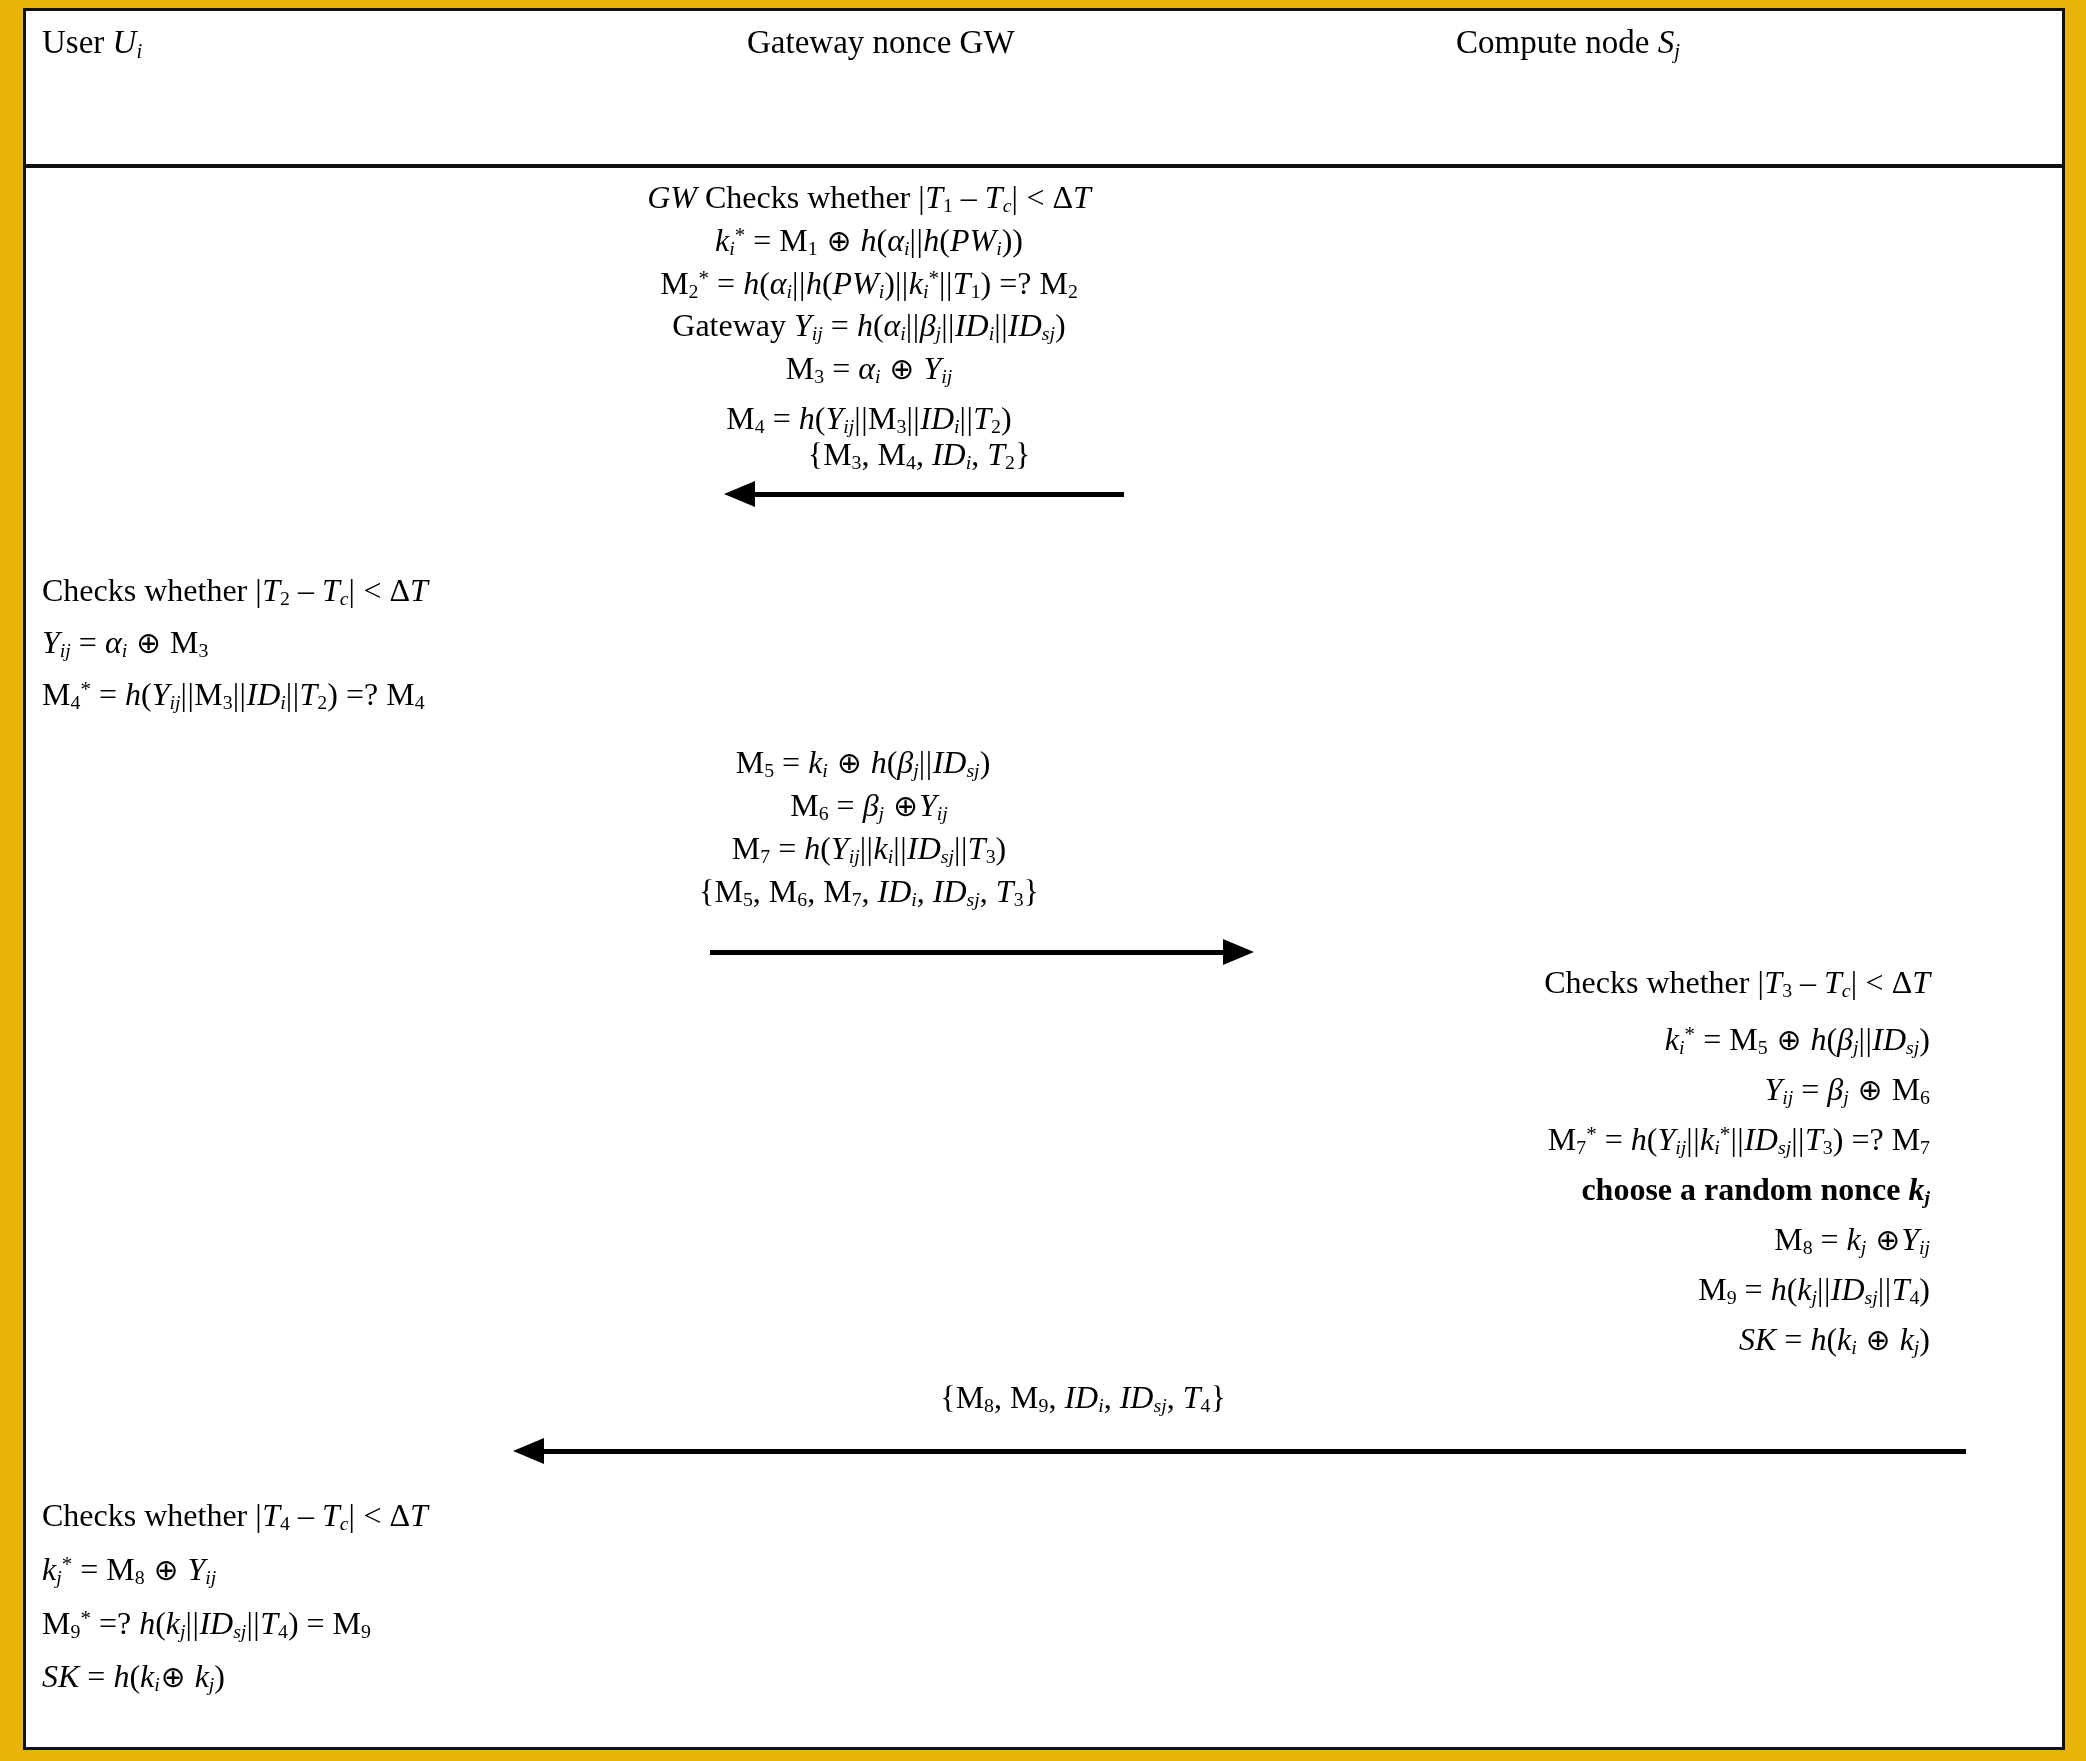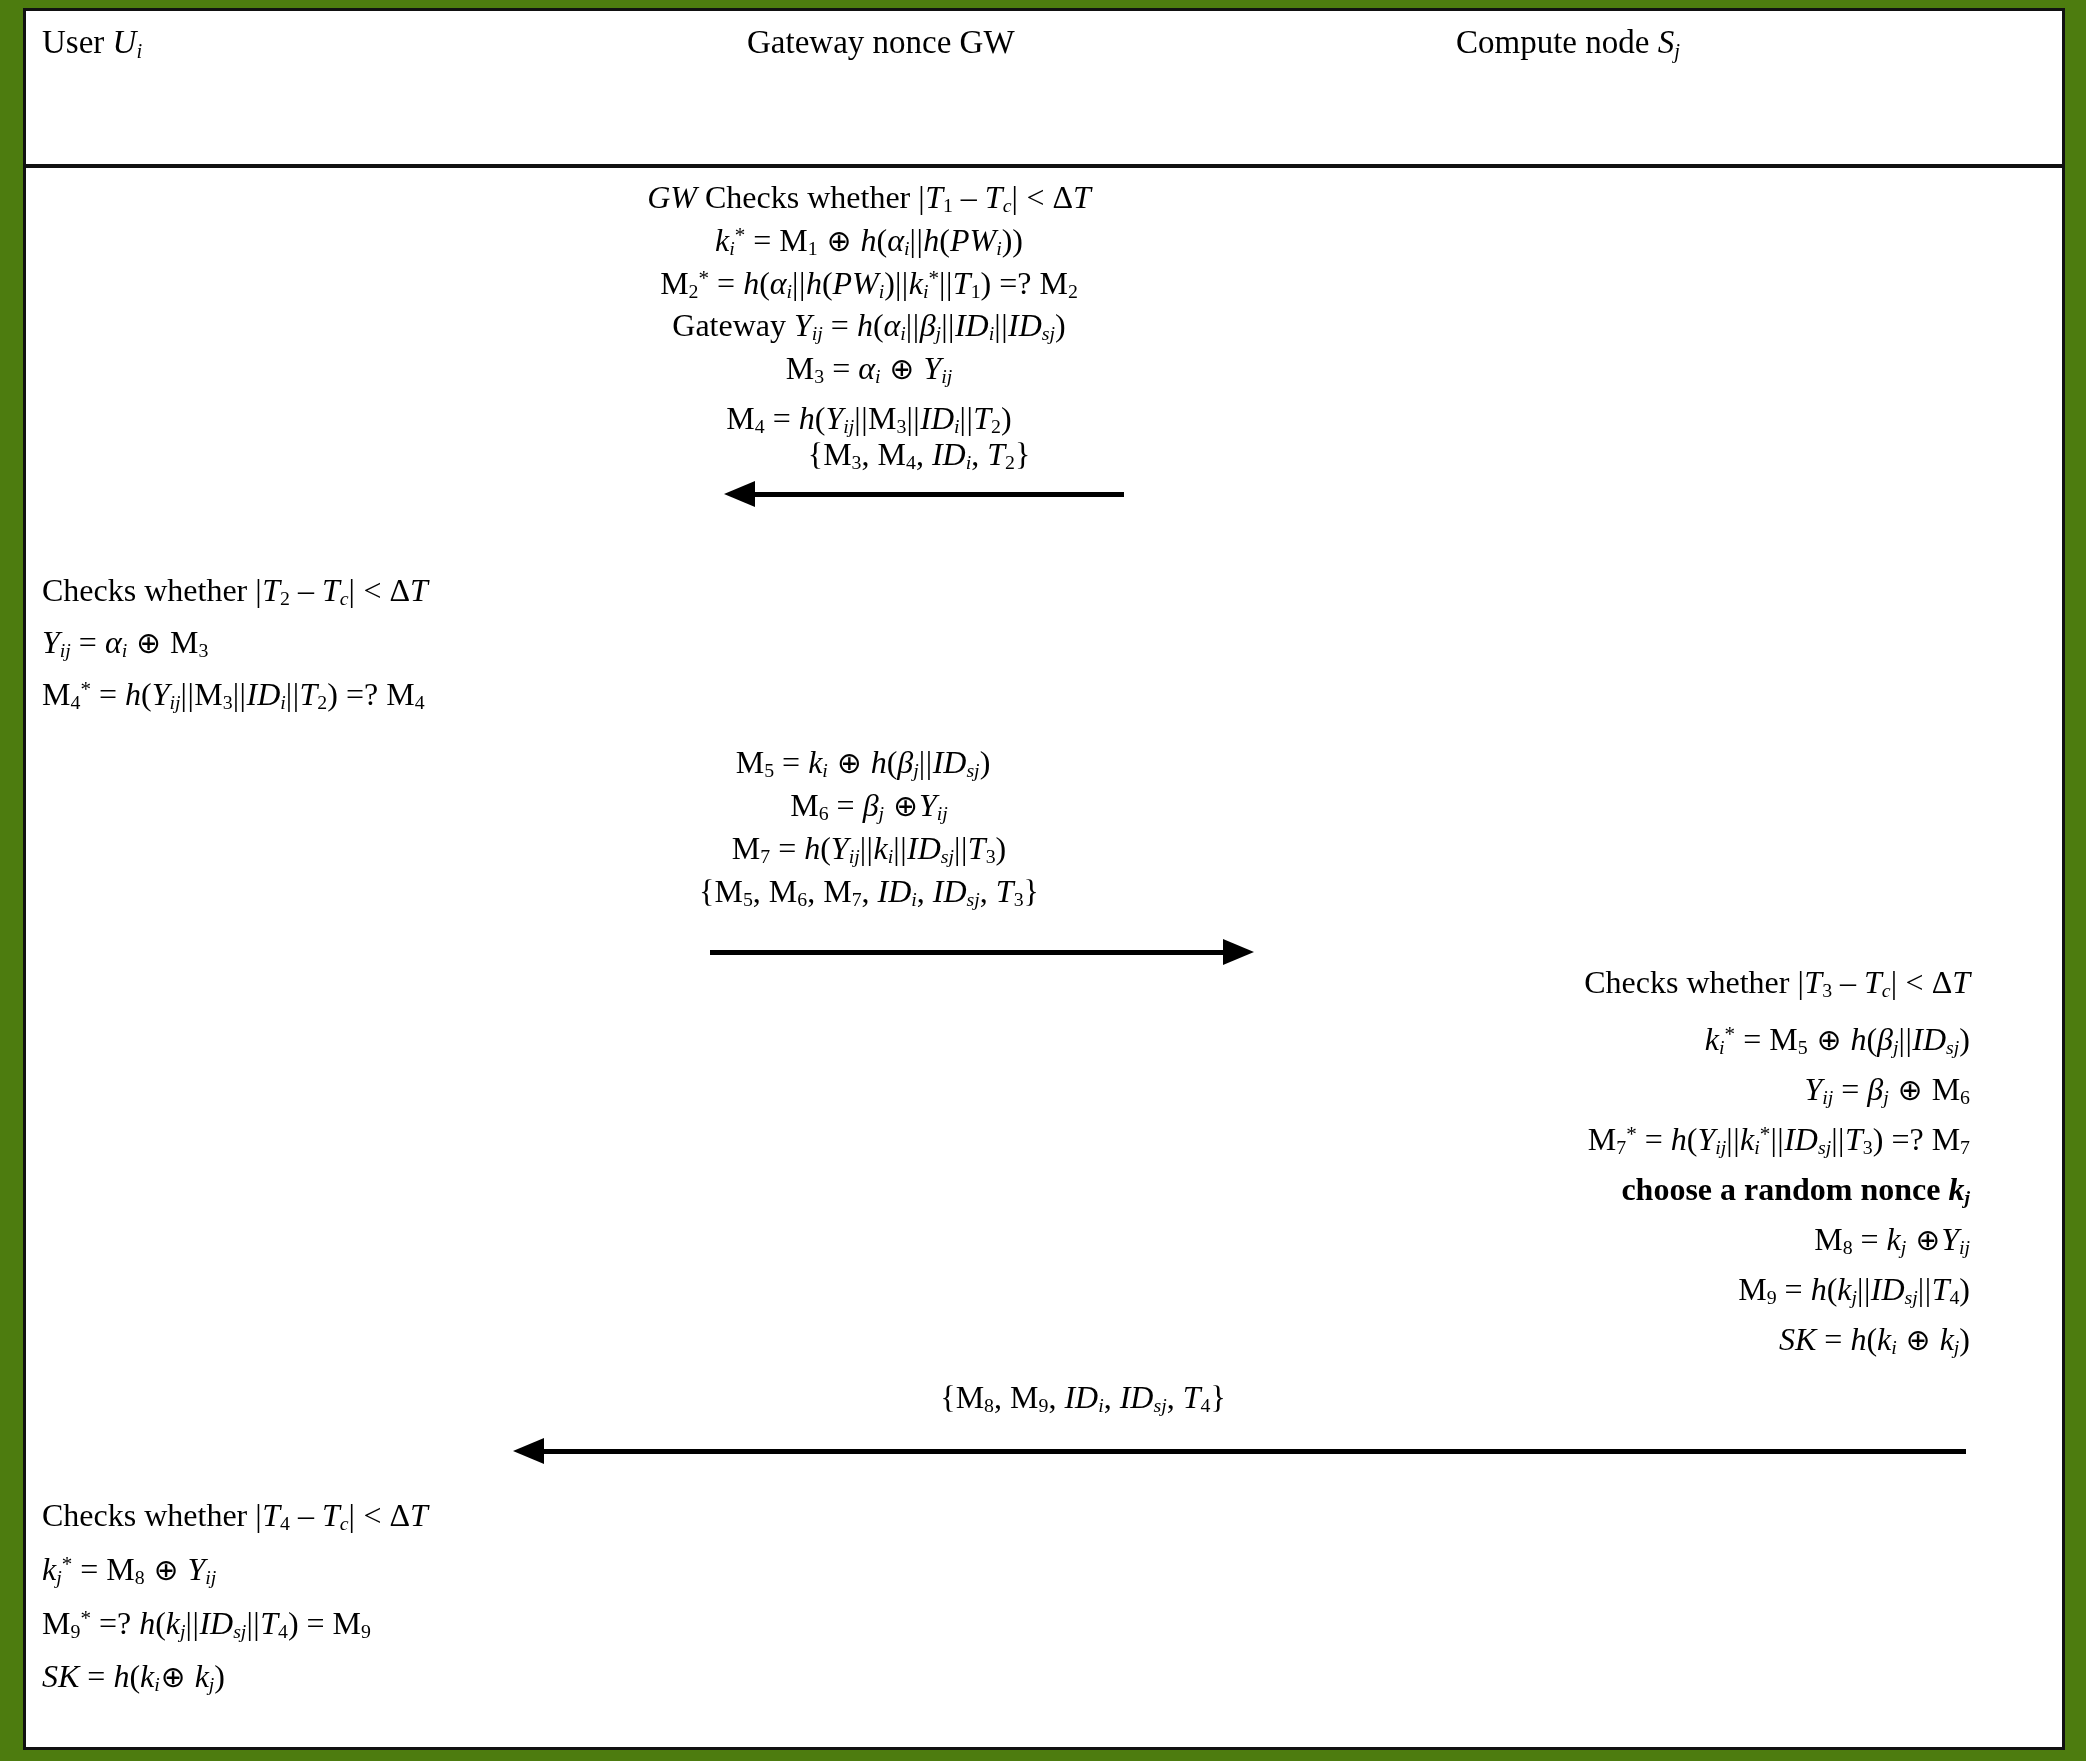--- a/index.html
+++ b/index.html
@@ -8,21 +8,21 @@
     background: #ffffff;
   }
   body {
     font-family: "Liberation Serif", "DejaVu Serif", serif;
     color: #000000;
   }
   #page {
     position: relative;
     width: 2087px;
     height: 1761px;
-    background: #4d7c0f;
+    background: #eab308;
     overflow: hidden;
   }
   .table-frame {
     position: absolute;
     left: 22.6px;
     top: 7.5px;
     width: 2042px;
     height: 1742px;
     border: 3.2px solid #111111;
     box-sizing: border-box;
@@ -49,21 +49,21 @@
   .hdr-sensor { left: 1456px; top: 26px; }
 
   
   .line {
     position: absolute;
     font-size: 32px;
     line-height: 1.02;
     white-space: nowrap;
   }
   .line.c  { transform: translateX(-50%); }   
-  .line.r  { transform: translateX(-100%); margin-left: 40px; }  
+  .line.r  { transform: translateX(-100%); }  
 
   
   i.m { font-style: italic; }
   .up { font-style: normal; }
 
   sub {
     font-size: 0.62em;
     line-height: 0;
     vertical-align: -0.22em;
     font-style: italic;

